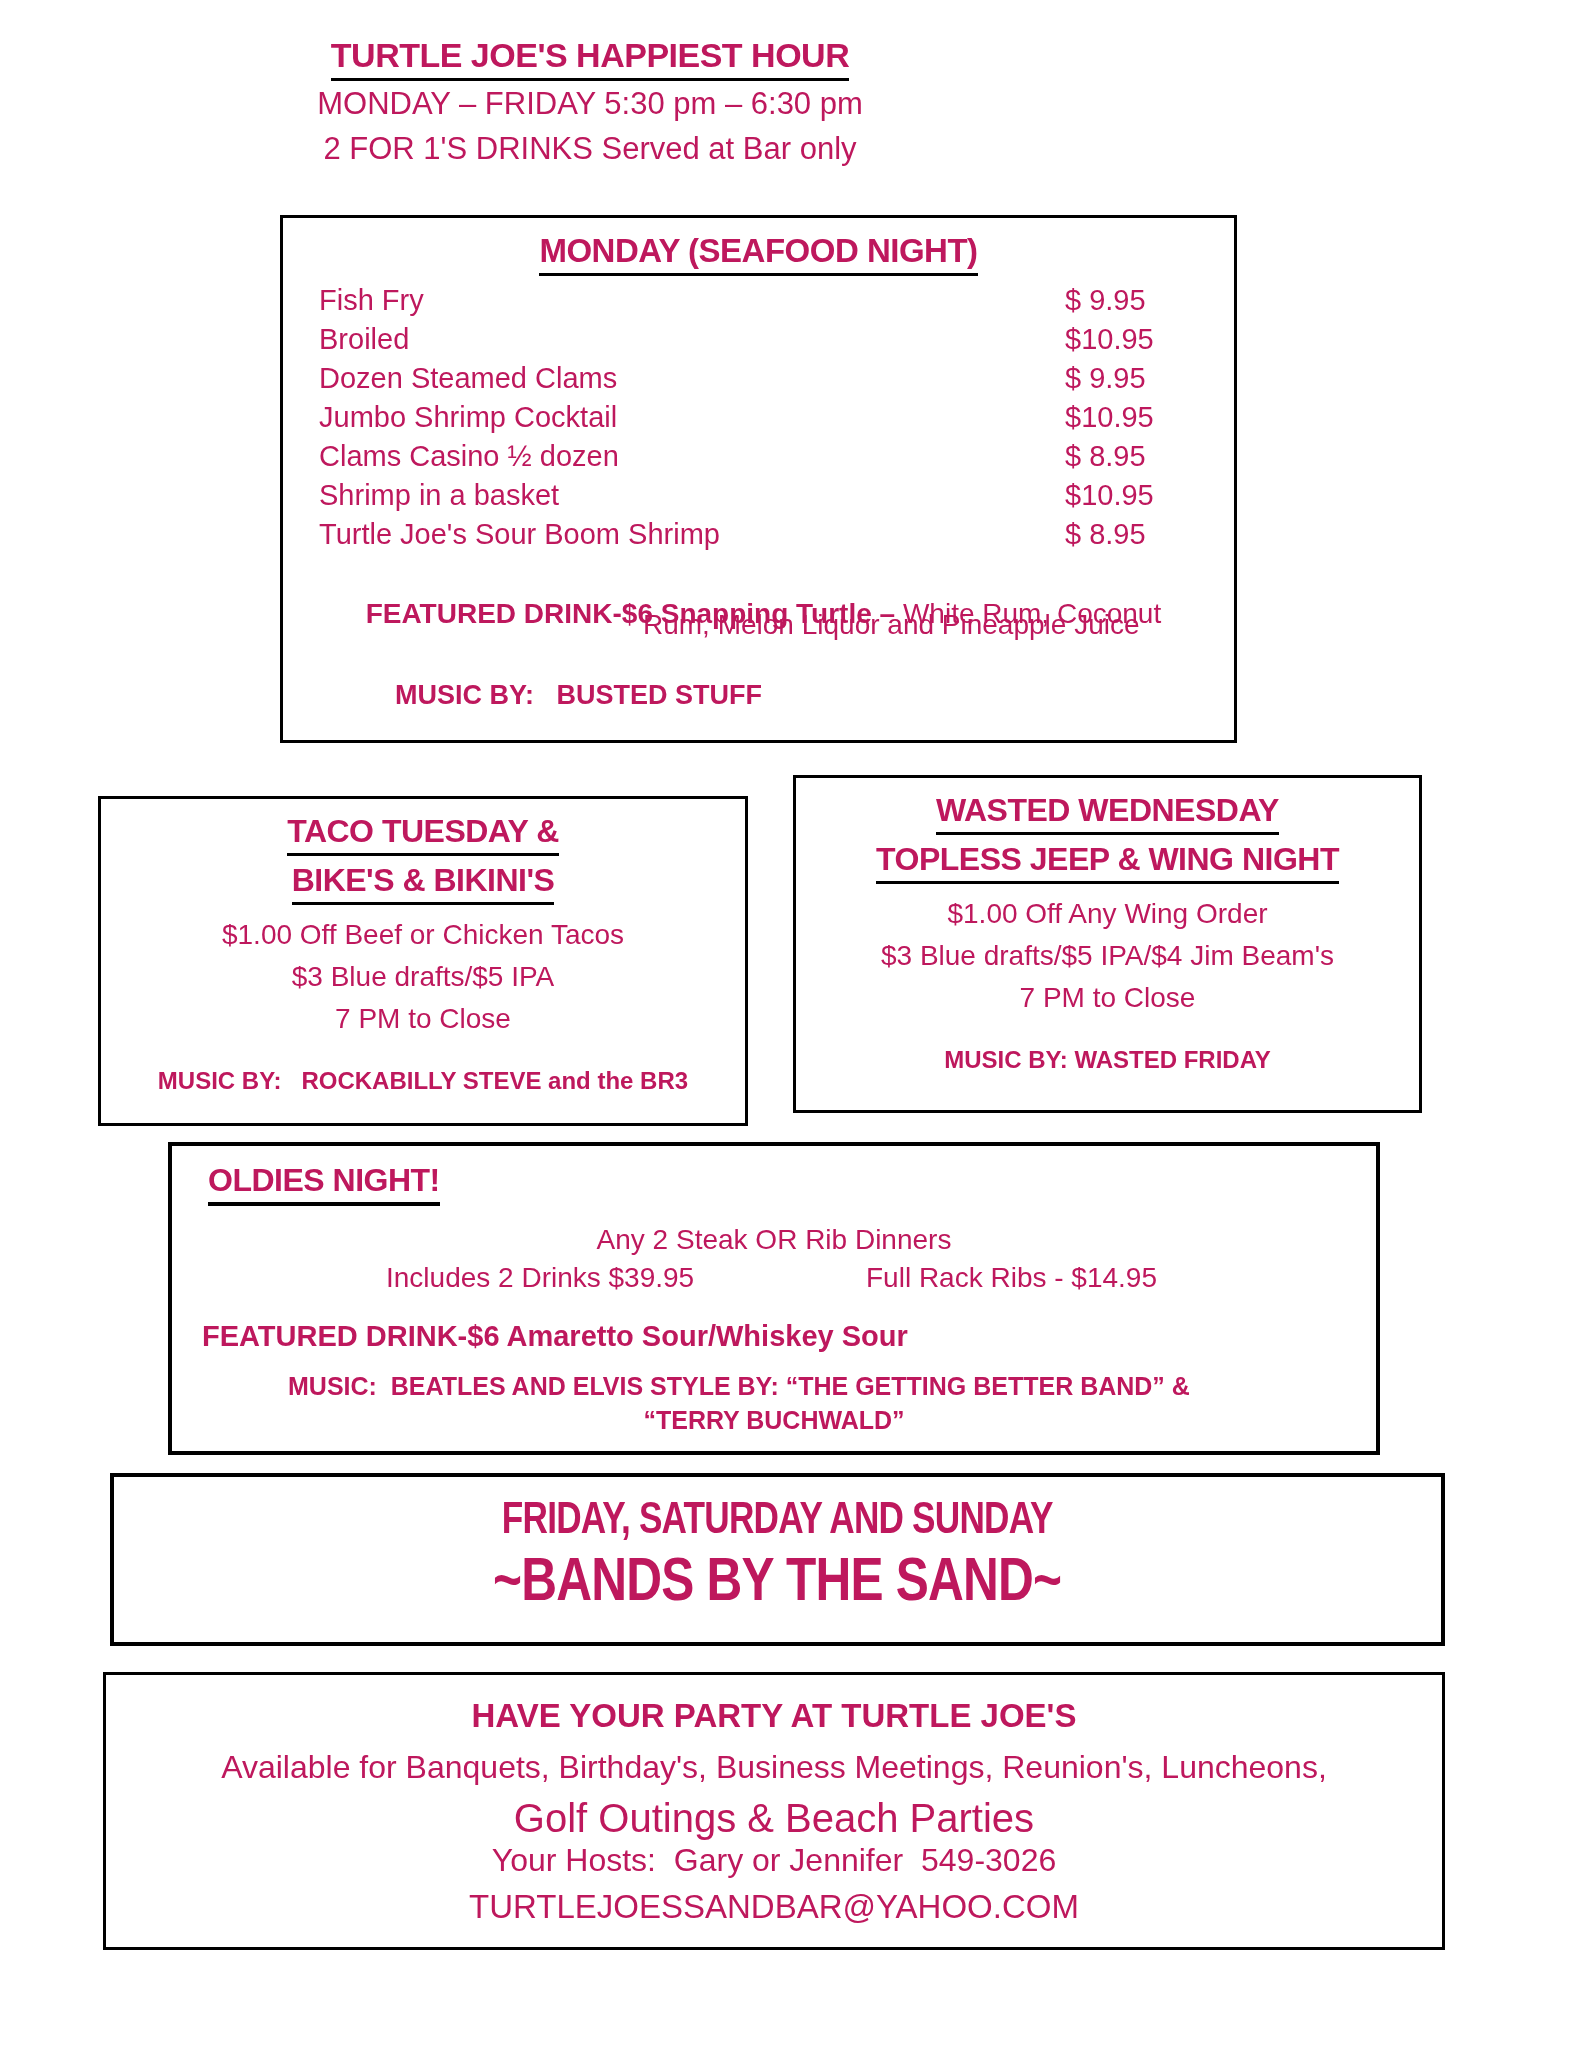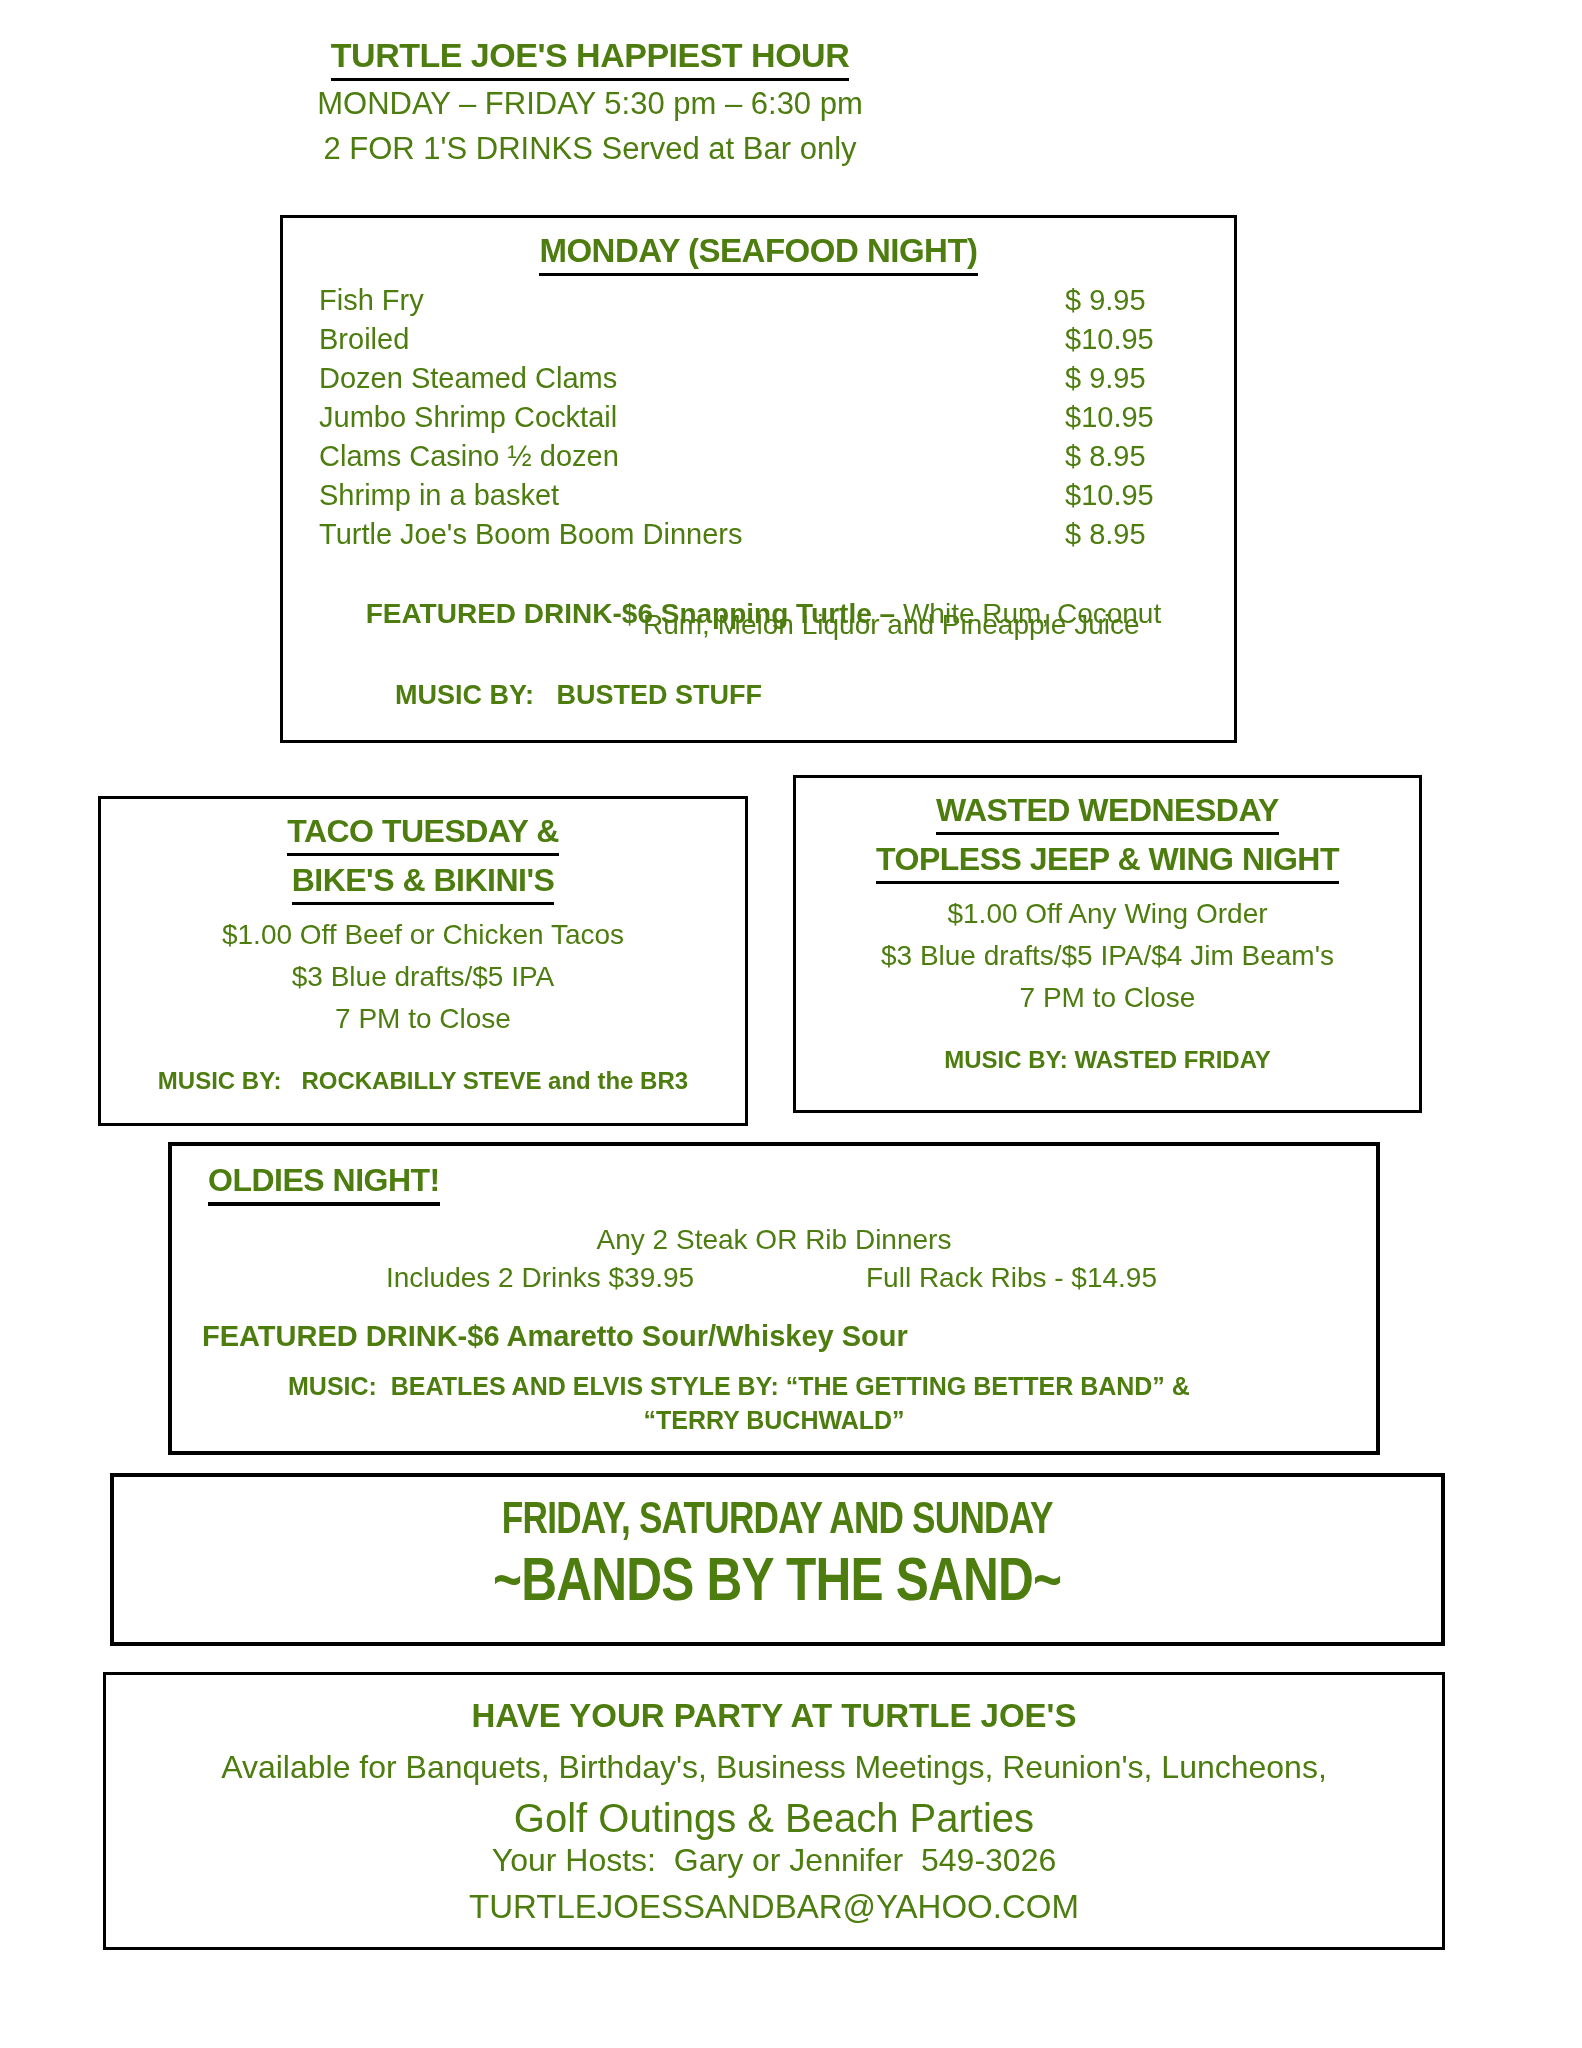--- a/index.html
+++ b/index.html
@@ -1,18 +1,18 @@
 <!DOCTYPE html>
 <html><head>
 <meta charset="utf-8">
 <style>
   html,body { margin:0; padding:0; background:#ffffff; }
   .page {
     position:relative; width:1582px; height:2048px; background:#ffffff;
-    color:#4d7c0f; font-family:"Liberation Sans", sans-serif; overflow:hidden;
+    color:#be185d; font-family:"Liberation Sans", sans-serif; overflow:hidden;
   }
   .abs { position:absolute; }
   .center { text-align:center; }
   .bold { font-weight:bold; }
   .pre { white-space:pre-wrap; }
   .box { position:absolute; border:3px solid #000; background:#fff; box-sizing:border-box; }
   .b4 { border-width:4px; }
   .u { display:inline-block; border-bottom:3px solid #000; padding-bottom:3px; }
   .u4 { border-bottom-width:4px; }
 
@@ -102,21 +102,21 @@
       </div>
       <div class="mrow">
         <span class="name">Clams Casino ½ dozen</span>
         <span class="price">$ 8.95</span>
       </div>
       <div class="mrow">
         <span class="name">Shrimp in a basket</span>
         <span class="price">$10.95</span>
       </div>
       <div class="mrow">
-        <span class="name">Turtle Joe's Boom Boom Dinners</span>
+        <span class="name">Turtle Joe's Sour Boom Shrimp</span>
         <span class="price">$ 8.95</span>
       </div>
     </div>
     <div class="abs mon-feat1 pre">
       <span class="bold">FEATURED DRINK-$6 Snapping Turtle –</span><span> White Rum, Coconut</span>
     </div>
     <div class="abs mon-feat2">Rum, Melon Liquor and Pineapple Juice</div>
     <div class="abs mon-music pre">MUSIC BY:   BUSTED STUFF</div>
   </div>
 

